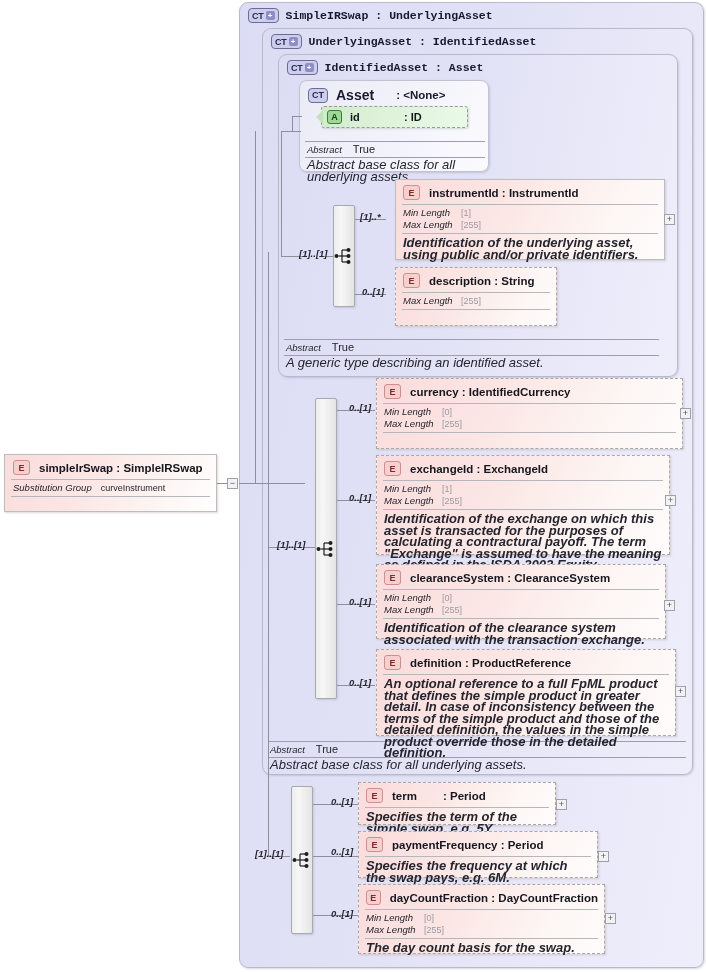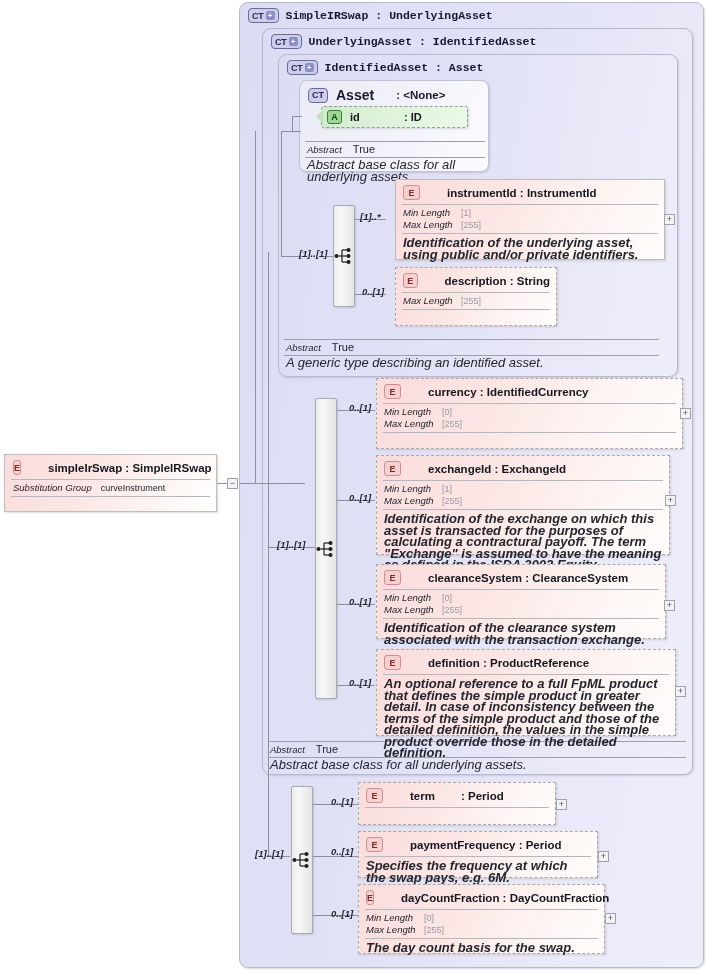--- a/index.html
+++ b/index.html
@@ -144,21 +144,21 @@
     white-space: nowrap;
   }
   .badge-e {
     display: inline-flex; align-items: center; justify-content: center;
     width: 17px; height: 15px;
     border: 1px solid #cf8f8f; border-radius: 3px;
     background: #f6cfcf;
     font-size: 9px; font-weight: bold; color: #7d2b2b;
   }
   .el-title {
-    margin-left: 27px; font-size: 11.5px; font-weight: bold; color: #16161f;
+    margin-left: 9px; font-size: 11.5px; font-weight: bold; color: #16161f;
   }
   .el-title .pad { display: inline-block; }
   .el-rule { border-top: 1px solid #b6b6be; margin: 0 6px; }
   .el-facets { padding: 2px 6px 2px 7px; }
   .facet-row { display: flex; align-items: baseline; font-size: 9.5px; line-height: 11px; }
   .facet-name { font-style: italic; color: #25252f; width: 58px; }
   .facet-val { color: #9a9aa6; font-size: 9px; }
   .el-doc {
     padding: 3px 7px 4px 7px;
     font-size: 13px; font-style: italic; color: #25252f; line-height: 11.5px; font-weight: bold;
@@ -475,20 +475,21 @@
   <div class="ln h" style="left:313px; top:804px; width:45px;"></div>
   <div class="ln h" style="left:313px; top:856px; width:45px;"></div>
   <div class="ln h" style="left:313px; top:915px; width:45px;"></div>
 
   <div class="el-card opt" style="left:358px; top:782px; width:198px; height:43px;">
     <div class="el-head">
       <span class="badge-e">E</span>
       <span class="el-title"><span>term</span><span class="pad" style="width:26px"></span><span>:</span> <span>Period</span></span>
     </div>
     <div class="el-rule"></div>
+    <div class="el-doc">Specifies the term of the simple swap, e.g. 5Y.</div>
   </div>
   <div class="card" style="left:331px; top:796px;">0..[1]</div>
   <div class="handle" style="left:556px; top:799px;">+</div>
 
   <div class="el-card opt" style="left:358px; top:831px; width:240px; height:47px;">
     <div class="el-head">
       <span class="badge-e">E</span>
       <span class="el-title"><span>paymentFrequency</span> <span>:</span> <span>Period</span></span>
     </div>
     <div class="el-rule"></div>

